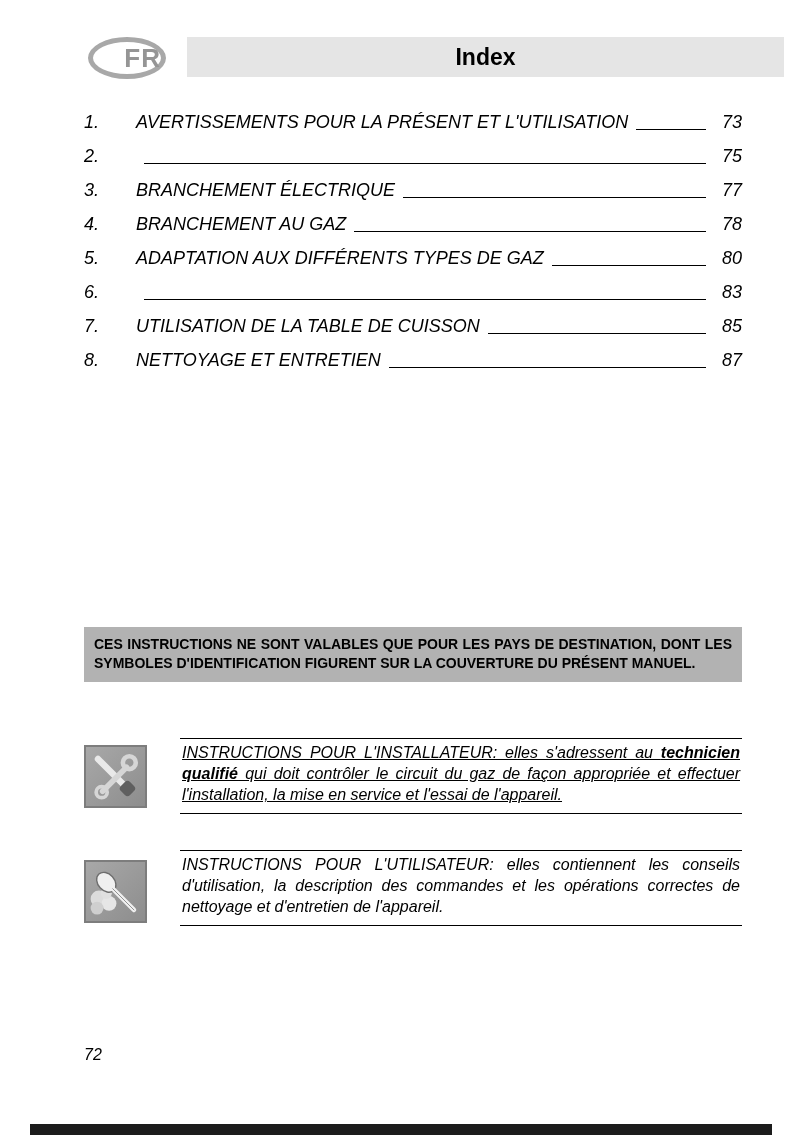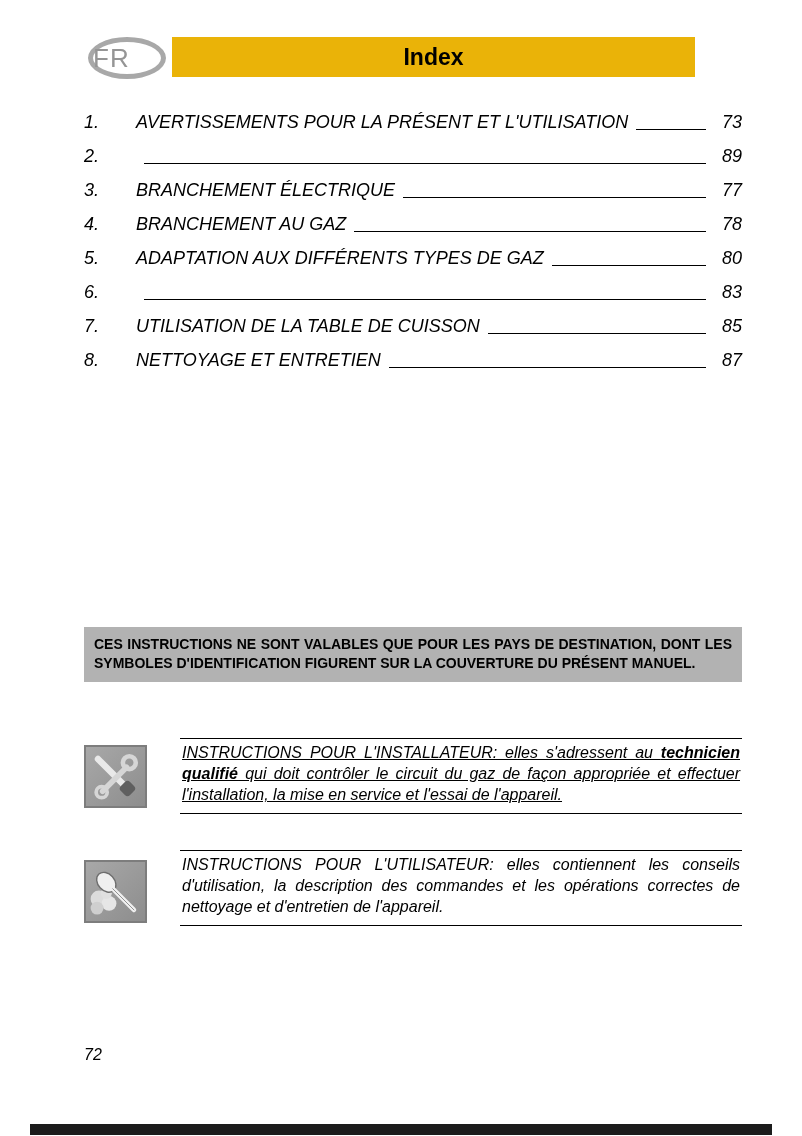--- a/index.html
+++ b/index.html
@@ -14,33 +14,33 @@
     overflow: hidden;
   }
 
   
   .badge {
     position: absolute;
     left: 88px; top: 37px;
     width: 78px; height: 42px;
     border: 5px solid #a8a8a8;
     border-radius: 50%;
-    display: flex; align-items: center; justify-content: flex-start;
+    display: flex; align-items: center; justify-content: flex-end;
     color: #959595;
-    font-weight: normal;
+    font-weight: bold;
     font-size: 26px;
     letter-spacing: 1px;
   }
 
   
   .header-bar {
     position: absolute;
-    left: 172px; top: 37px;
-    width: 523px; height: 40px;
-    background: #eab308;
+    left: 187px; top: 37px;
+    width: 597px; height: 40px;
+    background: #e5e5e5;
     display: flex; align-items: center; justify-content: center;
   }
   .header-bar .title {
     font-size: 23px;
     font-weight: bold;
     color: #000;
   }
 
   
   .toc {
@@ -143,21 +143,21 @@
   <div class="toc">
     <div class="toc-row">
       <span class="toc-num">1.</span>
       <span class="toc-title">AVERTISSEMENTS POUR LA PRÉSENT ET L'UTILISATION</span>
       <span class="toc-leader"></span>
       <span class="toc-page">73</span>
     </div>
     <div class="toc-row">
       <span class="toc-num">2.</span>
       <span class="toc-leader"></span>
-      <span class="toc-page">89</span>
+      <span class="toc-page">75</span>
     </div>
     <div class="toc-row">
       <span class="toc-num">3.</span>
       <span class="toc-title">BRANCHEMENT ÉLECTRIQUE</span>
       <span class="toc-leader"></span>
       <span class="toc-page">77</span>
     </div>
     <div class="toc-row">
       <span class="toc-num">4.</span>
       <span class="toc-title">BRANCHEMENT AU GAZ</span>

